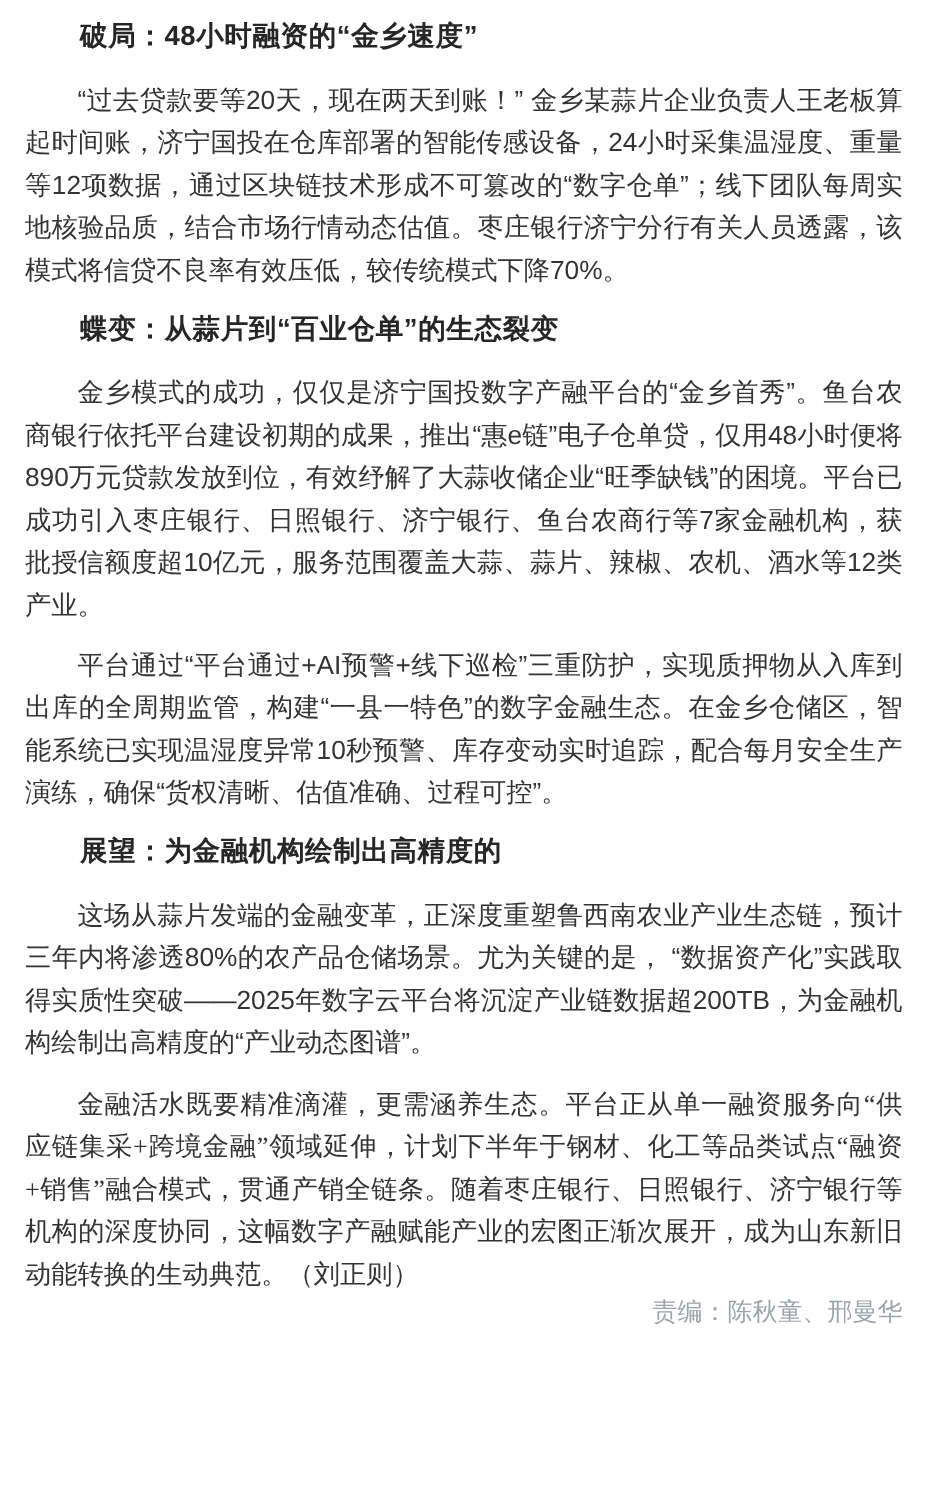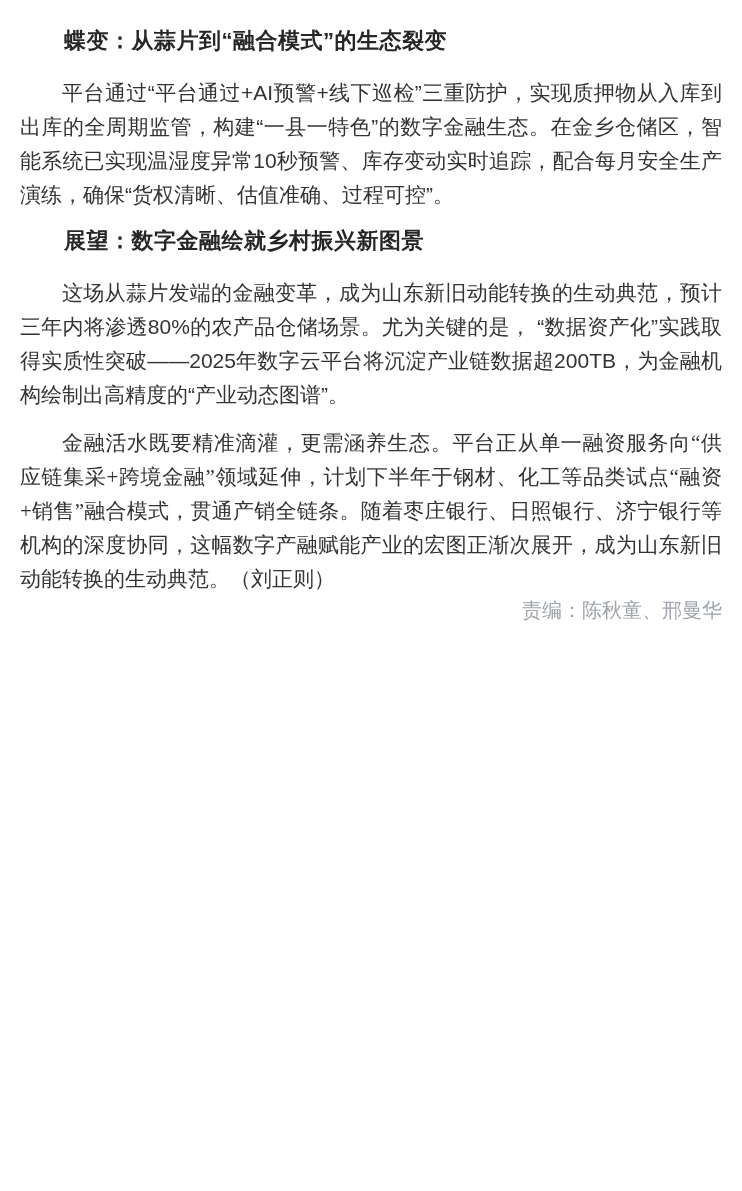--- a/index.html
+++ b/index.html
@@ -44,29 +44,32 @@
     color: #9ea3ab;
     text-align: right;
     margin-top: 0;
   }
 </style>
 </head>
 <body>
 
 <div class="article">
 
+  <h3 class="section-heading first">破局：48小时融资的“金乡速度”</h3>
+
+  <p class="para">“过去贷款要等20天，现在两天到账！” 金乡某蒜片企业负责人王老板算起时间账，济宁国投在仓库部署的智能传感设备，24小时采集温湿度、重量等12项数据，通过区块链技术形成不可篡改的“数字仓单”；线下团队每周实地核验品质，结合市场行情动态估值。枣庄银行济宁分行有关人员透露，该模式将信贷不良率有效压低，较传统模式下降70%。</p>
 
 
+  <h3 class="section-heading">蝶变：从蒜片到“百业仓单”的生态裂变</h3>
 
-  <h3 class="section-heading">蝶变：从蒜片到“融合模式”的生态裂变</h3>
-
+  <p class="para">金乡模式的成功，仅仅是济宁国投数字产融平台的“金乡首秀”。鱼台农商银行依托平台建设初期的成果，推出“惠e链”电子仓单贷，仅用48小时便将890万元贷款发放到位，有效纾解了大蒜收储企业“旺季缺钱”的困境。平台已成功引入枣庄银行、日照银行、济宁银行、鱼台农商行等7家金融机构，获批授信额度超10亿元，服务范围覆盖大蒜、蒜片、辣椒、农机、酒水等12类产业。</p>
 
   <p class="para">平台通过“平台通过+AI预警+线下巡检”三重防护，实现质押物从入库到出库的全周期监管，构建“一县一特色”的数字金融生态。在金乡仓储区，智能系统已实现温湿度异常10秒预警、库存变动实时追踪，配合每月安全生产演练，确保“货权清晰、估值准确、过程可控”。</p>
 
-  <h3 class="section-heading">展望：数字金融绘就乡村振兴新图景</h3>
+  <h3 class="section-heading">展望：为金融机构绘制出高精度的</h3>
 
-  <p class="para">这场从蒜片发端的金融变革，成为山东新旧动能转换的生动典范，预计三年内将渗透80%的农产品仓储场景。尤为关键的是， “数据资产化”实践取得实质性突破——2025年数字云平台将沉淀产业链数据超200TB，为金融机构绘制出高精度的“产业动态图谱”。</p>
+  <p class="para">这场从蒜片发端的金融变革，正深度重塑鲁西南农业产业生态链，预计三年内将渗透80%的农产品仓储场景。尤为关键的是， “数据资产化”实践取得实质性突破——2025年数字云平台将沉淀产业链数据超200TB，为金融机构绘制出高精度的“产业动态图谱”。</p>
 
   <p class="para last">金融活水既要精准滴灌，更需涵养生态。平台正从单一融资服务向“供应链集采+跨境金融”领域延伸，计划下半年于钢材、化工等品类试点“融资+销售”融合模式，贯通产销全链条。随着枣庄银行、日照银行、济宁银行等机构的深度协同，这幅数字产融赋能产业的宏图正渐次展开，成为山东新旧动能转换的生动典范。（刘正则）</p>
 
   <div class="editor-credit">责编：陈秋童、邢曼华</div>
 
 </div>
 
 </body></html>

